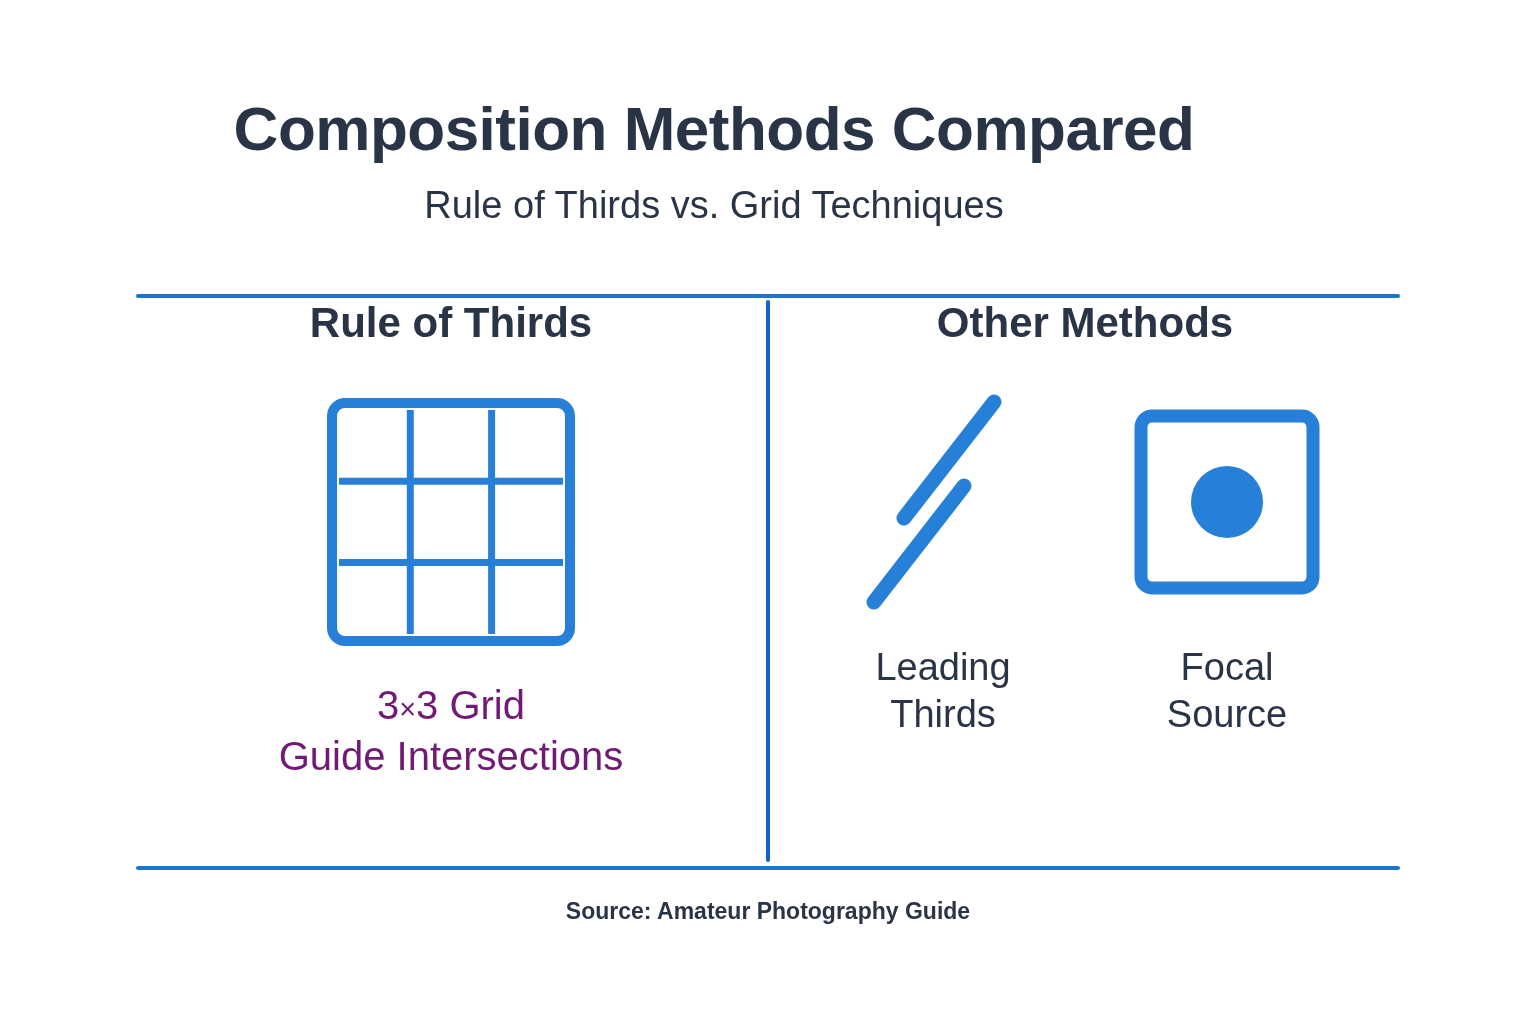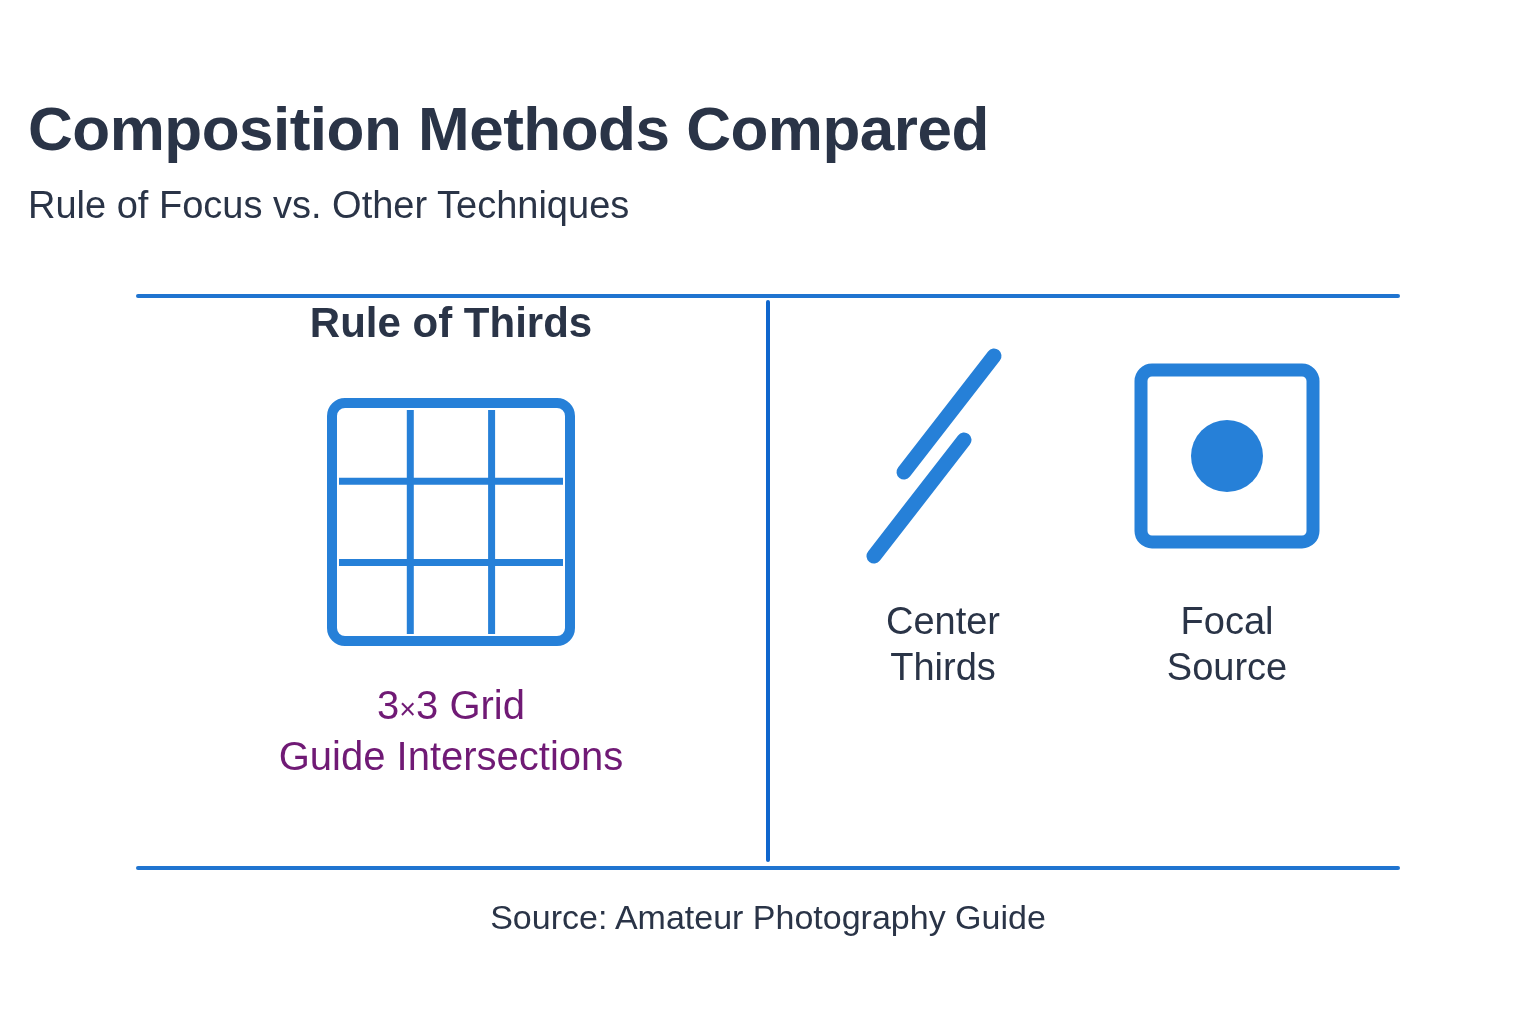--- a/index.html
+++ b/index.html
@@ -21,21 +21,21 @@
     background: #ffffff;
     box-sizing: border-box;
   }
 
   
   .header {
     position: absolute;
     left: 0;
     top: 96px;
     width: 1428px;
-    padding-left: 28px;
+    text-align: center;
   }
   .title {
     font-size: 62px;
     font-weight: 700;
     color: #2a3447;
     letter-spacing: -0.5px;
     line-height: 1.08;
     margin: 0;
   }
   .subtitle {
@@ -136,33 +136,33 @@
   }
   .method-label .line { display: block; }
 
   
   .footer {
     position: absolute;
     left: 0;
     top: 898px;
     width: 1536px;
     text-align: center;
-    font-size: 34px;
-    font-weight: 400;
+    font-size: 23px;
+    font-weight: 700;
     color: #2a3447;
   }
 </style>
 </head>
 <body>
 
 <div class="poster">
 
   <div class="header">
     <h1 class="title">Composition Methods Compared</h1>
-    <div class="subtitle">Rule of Focus vs. Other Techniques</div>
+    <div class="subtitle">Rule of Thirds vs. Grid Techniques</div>
   </div>
 
   <div class="rule rule-top"></div>
   <div class="rule rule-bottom"></div>
   <div class="v-divider"></div>
 
   <div class="col col-left">
     <div class="col-head">Rule of Thirds</div>
 
     <div class="grid-wrap">
@@ -175,32 +175,33 @@
       </svg>
     </div>
 
     <div class="caption">
       <span class="line">3<span class="times">×</span>3 Grid</span>
       <span class="line">Guide Intersections</span>
     </div>
   </div>
 
   <div class="col col-right">
+    <div class="col-head">Other Methods</div>
 
     <div class="methods">
 
       <div class="method">
         <div class="method-art">
           <svg width="170" height="232" viewBox="0 0 170 232">
             <line x1="46" y1="132" x2="136" y2="16" stroke="#2680d8" stroke-width="15" stroke-linecap="round"></line>
             <line x1="16" y1="216" x2="106" y2="100" stroke="#2680d8" stroke-width="15" stroke-linecap="round"></line>
           </svg>
         </div>
         <div class="method-label">
-          <span class="line">Center</span>
+          <span class="line">Leading</span>
           <span class="line">Thirds</span>
         </div>
       </div>
 
       <div class="method">
         <div class="method-art">
           <svg width="186" height="186" viewBox="0 0 186 186">
             <rect x="7" y="7" width="172" height="172" rx="11" ry="11" fill="none" stroke="#2680d8" stroke-width="13"></rect>
             <circle cx="93" cy="93" r="36" fill="#2680d8"></circle>
           </svg>

